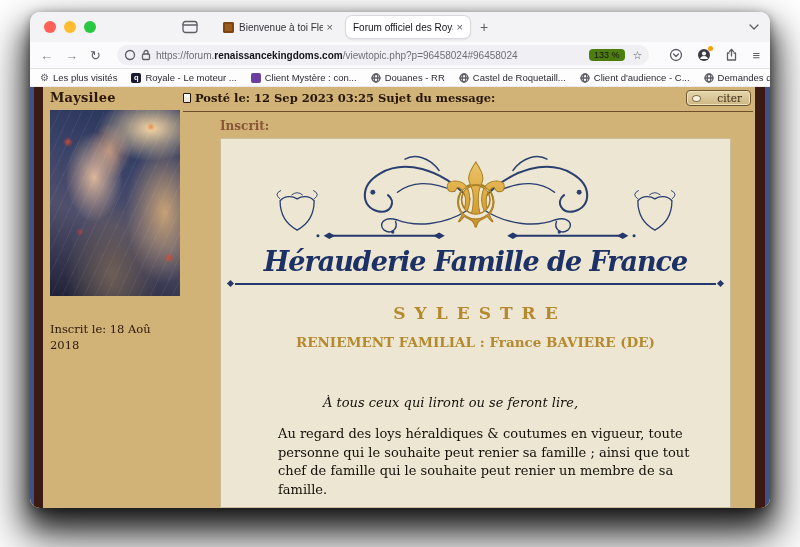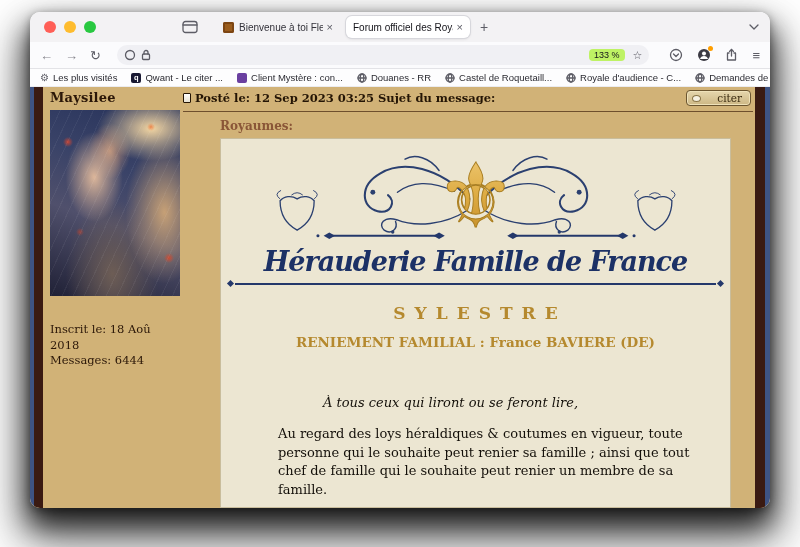--- a/index.html
+++ b/index.html
@@ -25,21 +25,21 @@
   .newtab { font-size:14px; color:#5d5d66; margin-left:10px; }
   .alltabs { margin-left:auto; color:#5d5d66; }
 
   .navbar { height:27px; background:#fbfbfd; border-bottom:1px solid #e3e3e7; display:flex; align-items:center; padding:0 10px; }
   .navbtn { font-size:13px; color:#87868e; margin-right:12px; }
   .navbtn.reload { color:#5d5d66; }
   .urlbar { flex:1; height:20px; margin-left:4px; margin-right:20px; background:#f0f0f4; border-radius:10px;
             display:flex; align-items:center; padding:0 7px; min-width:0; }
   .urltext { font-size:10px; color:#6f6e77; white-space:nowrap; overflow:hidden; min-width:0; }
   .urltext b { color:#15141a; font-weight:bold; }
-  .zoombadge { margin-left:auto; background:#bef264; border-radius:4px; font-size:9px; color:#15141a; padding:1px 5px; flex:none; }
+  .zoombadge { margin-left:auto; background:#4d7c0f; border-radius:4px; font-size:9px; color:#15141a; padding:1px 5px; flex:none; }
   .star { font-size:11px; color:#5d5d66; margin-left:8px; flex:none; }
   .navicons { display:flex; align-items:center; gap:14px; color:#5d5d66; }
   .acct { position:relative; }
   .acct .dot { position:absolute; right:-2px; top:-2px; width:5px; height:5px; border-radius:50%; background:#ff9f00; }
   .menu { font-size:13px; color:#5d5d66; }
 
   .bmbar { height:18px; background:#fdfdfe; border-bottom:1px solid #ececf0; display:flex; align-items:center;
            padding:0 10px; font-size:9.5px; color:#2a2a31; }
   .bm { display:flex; align-items:center; gap:4px; margin-right:14px; white-space:nowrap; }
   .bm .gear { font-size:10px; color:#5d5d66; }
@@ -142,20 +142,21 @@
     <span class="navbtn">→</span>
     <span class="navbtn reload">↻</span>
     <div class="urlbar">
       <svg width="12" height="12" viewBox="0 0 12 12" style="flex:none;margin-right:5px">
         <circle cx="6" cy="6" r="4.5" class="icon-stroke"></circle>
       </svg>
       <svg width="10" height="12" viewBox="0 0 10 12" style="flex:none;margin-right:5px">
         <rect x="1.5" y="5" width="7" height="5.5" rx="1" class="icon-stroke"></rect>
         <path d="M3 5 V3.5 a2 2 0 0 1 4 0 V5" class="icon-stroke"></path>
       </svg>
+      <span class="urltext"><span>https://forum.</span><b>renaissancekingdoms.com</b><span>/viewtopic.php?p=96458024#96458024</span></span>
       <span class="zoombadge">133 %</span>
       <span class="star">☆</span>
     </div>
     <div class="navicons">
       <svg width="14" height="14" viewBox="0 0 14 14">
         <circle cx="7" cy="7" r="5.5" class="icon-stroke"></circle>
         <polyline points="4.5,6 7,8.5 9.5,6" class="icon-stroke"></polyline>
       </svg>
       <span class="acct">
         <svg width="14" height="14" viewBox="0 0 14 14">
@@ -174,21 +175,21 @@
     </div>
   </div>
 
   <div class="bmbar">
     <span class="bm">
       <span class="gear">⚙</span>
       <span>Les plus visités</span>
     </span>
     <span class="bm">
       <span class="sq qwant">q</span>
-      <span>Qwant - Le citer ...</span>
+      <span>Royale - Le moteur ...</span>
     </span>
     <span class="bm">
       <span class="sq purple"></span>
       <span>Client Mystère : con...</span>
     </span>
     <span class="bm">
       <svg width="10" height="10" viewBox="0 0 10 10">
           <circle cx="5" cy="5" r="4" class="icon-stroke" stroke-width="1"></circle>
           <ellipse cx="5" cy="5" rx="1.8" ry="4" class="icon-stroke" stroke-width="1"></ellipse>
           <line x1="1" y1="5" x2="9" y2="5" class="icon-stroke" stroke-width="1"></line>
@@ -202,21 +203,21 @@
           <line x1="1" y1="5" x2="9" y2="5" class="icon-stroke" stroke-width="1"></line>
         </svg>
       <span>Castel de Roquetaill...</span>
     </span>
     <span class="bm">
       <svg width="10" height="10" viewBox="0 0 10 10">
           <circle cx="5" cy="5" r="4" class="icon-stroke" stroke-width="1"></circle>
           <ellipse cx="5" cy="5" rx="1.8" ry="4" class="icon-stroke" stroke-width="1"></ellipse>
           <line x1="1" y1="5" x2="9" y2="5" class="icon-stroke" stroke-width="1"></line>
         </svg>
-      <span>Royale d'audience - C...</span>
+      <span>Client d'audience - C...</span>
     </span>
     <span class="bm">
       <svg width="10" height="10" viewBox="0 0 10 10">
           <circle cx="5" cy="5" r="4" class="icon-stroke" stroke-width="1"></circle>
           <ellipse cx="5" cy="5" rx="1.8" ry="4" class="icon-stroke" stroke-width="1"></ellipse>
           <line x1="1" y1="5" x2="9" y2="5" class="icon-stroke" stroke-width="1"></line>
         </svg>
       <span>Demandes de dissol...</span>
     </span>
 
@@ -228,35 +229,34 @@
     <div class="edge rmaroon"></div>
     <div class="edge rblue"></div>
 
     <div class="post">
 
       <div class="usercol">
         <div class="username">Maysilee</div>
         <div class="avatar"></div>
         <div class="userinfo">
           <div>Inscrit le: 18 Aoû 2018</div>
-          <div>Messages: 6444</div>
         </div>
       </div>
 
       <div class="postcol">
         <div class="phead">
           <span class="docicon"></span>
           <span>Posté le: 12 Sep 2023 03:25 Sujet du message:</span>
           <span class="citer">
             <span class="bubble"></span>
             <span>citer</span>
           </span>
         </div>
         <hr class="phr">
-        <div class="citlabel">Royaumes:</div>
+        <div class="citlabel">Inscrit:</div>
 
         <div class="quotepanel">
 
           <svg class="ornament" width="460" height="106" viewBox="0 0 470 112">
             <defs>
               <linearGradient id="goldg" x1="0" y1="0" x2="0" y2="1">
                 <stop offset="0" stop-color="#f2ce7d"></stop>
                 <stop offset="0.5" stop-color="#ddab42"></stop>
                 <stop offset="1" stop-color="#bb821f"></stop>
               </linearGradient>

